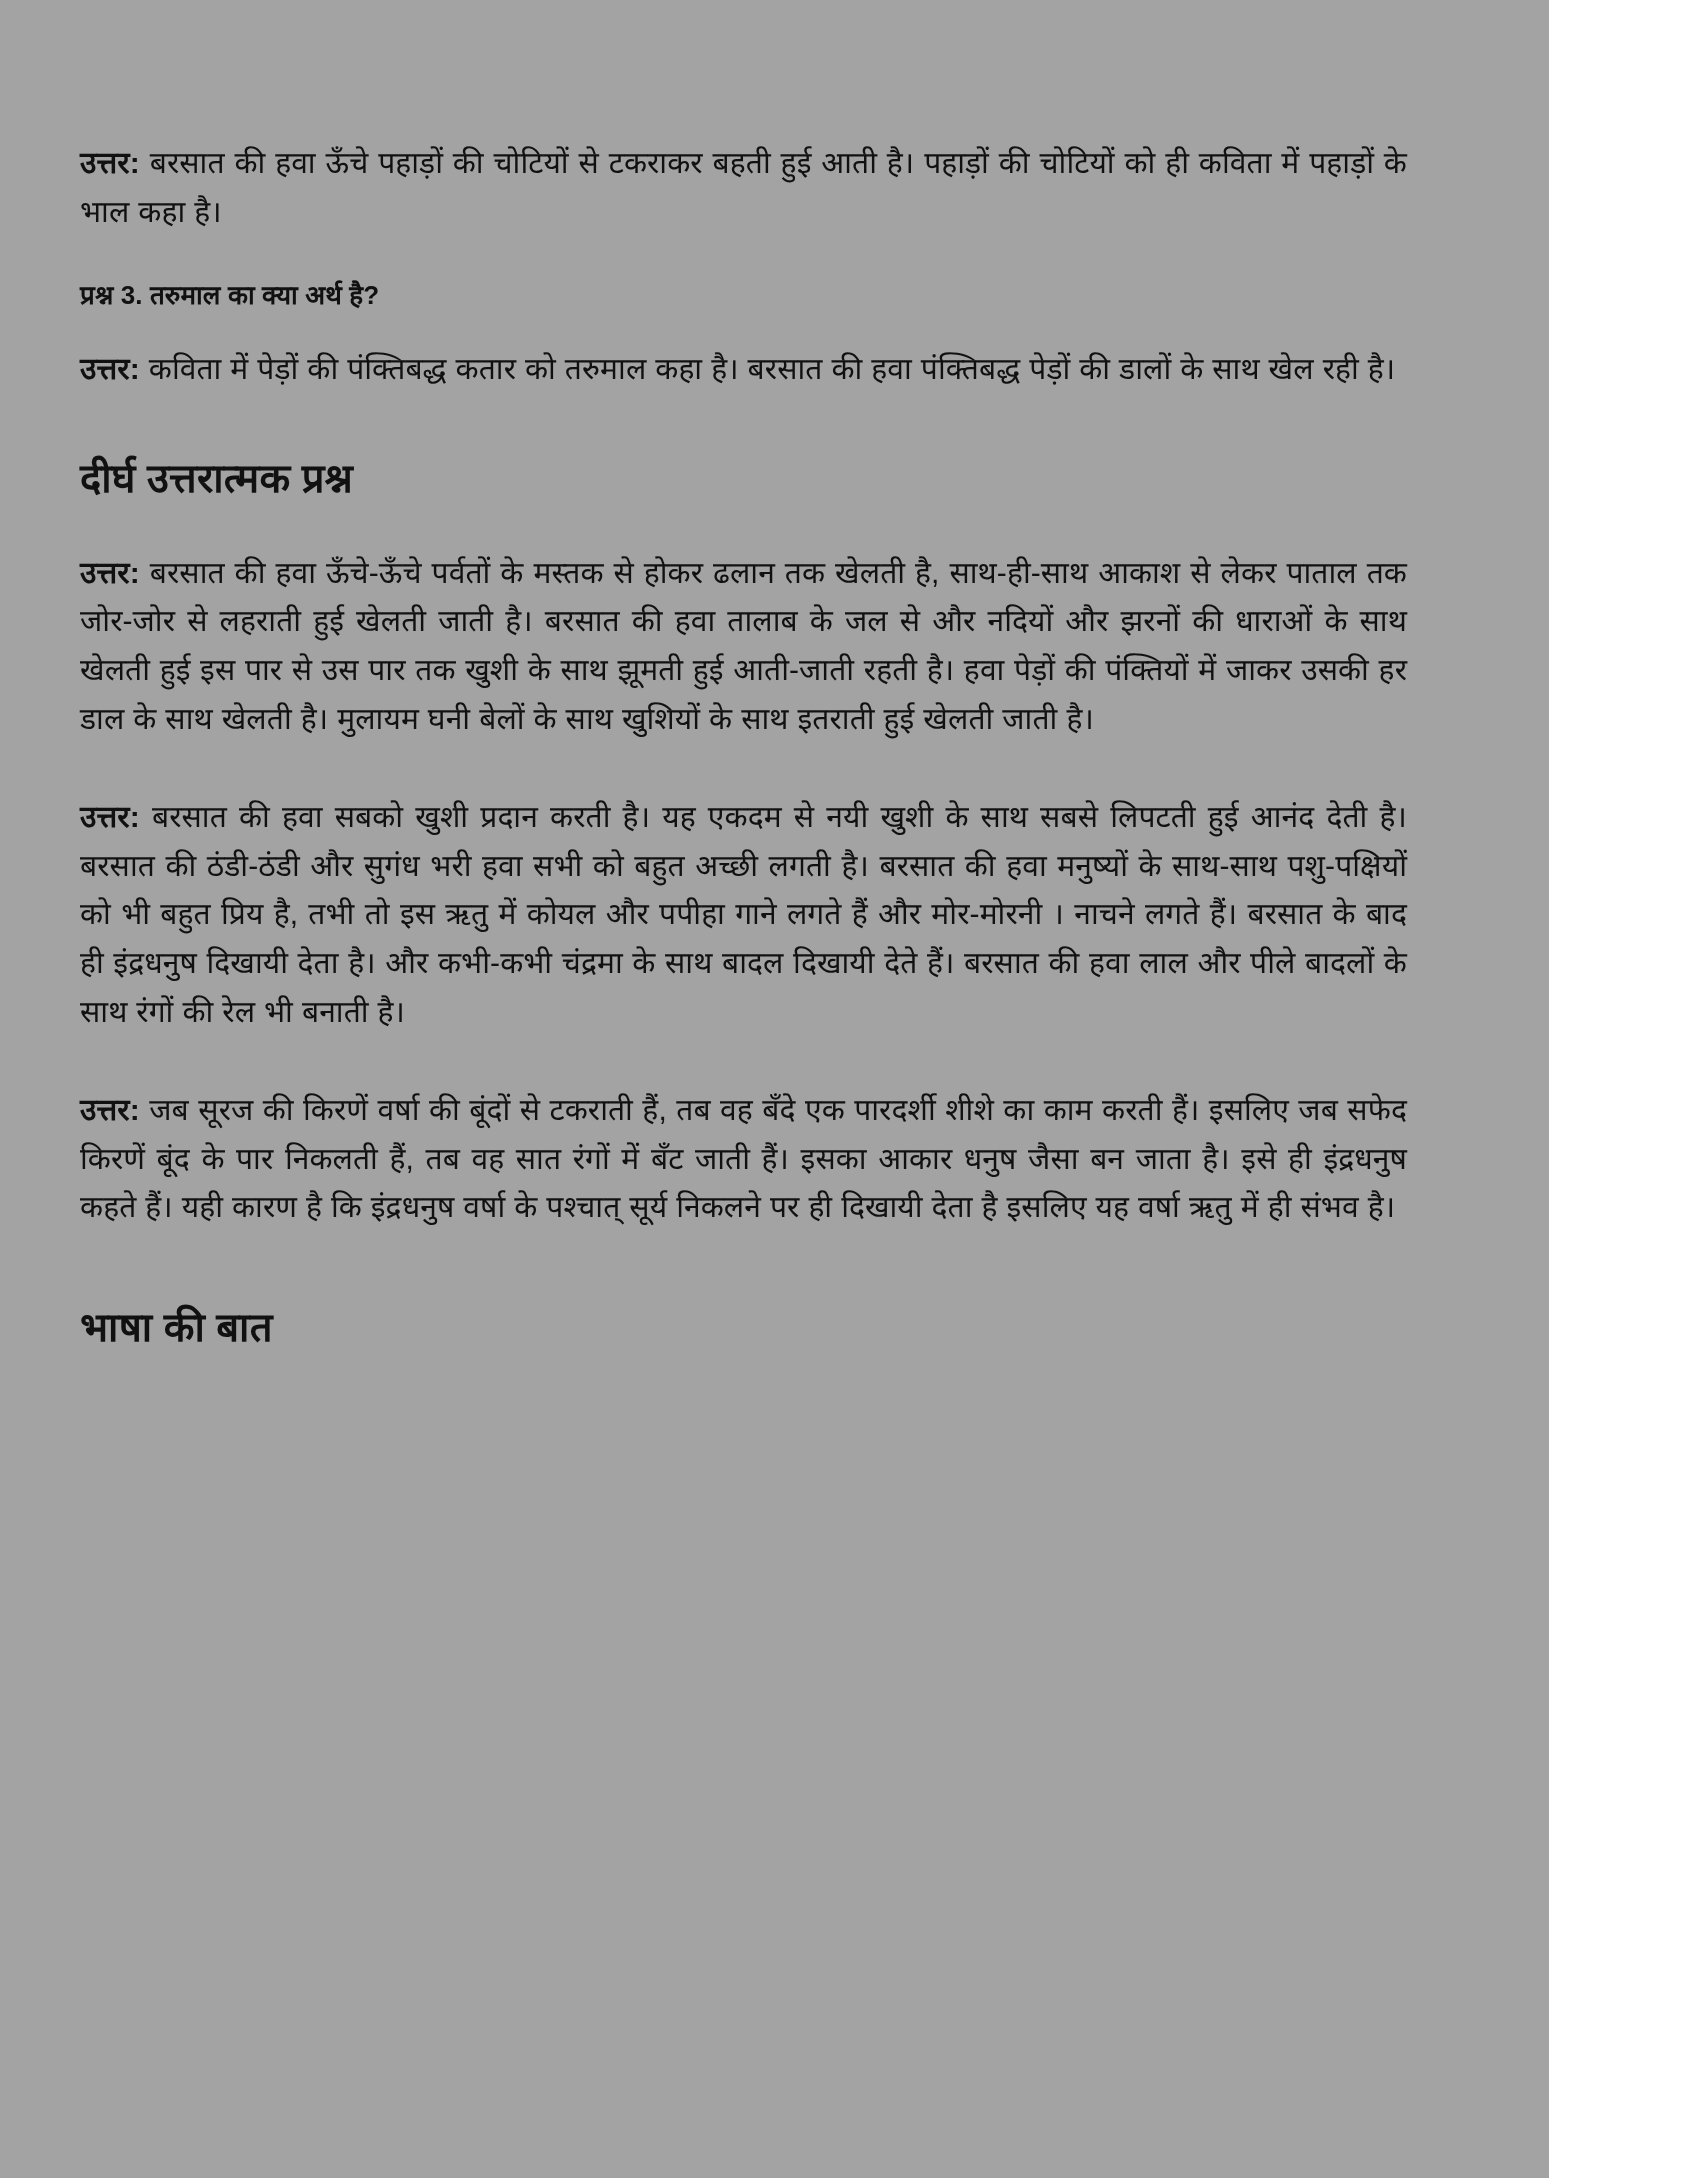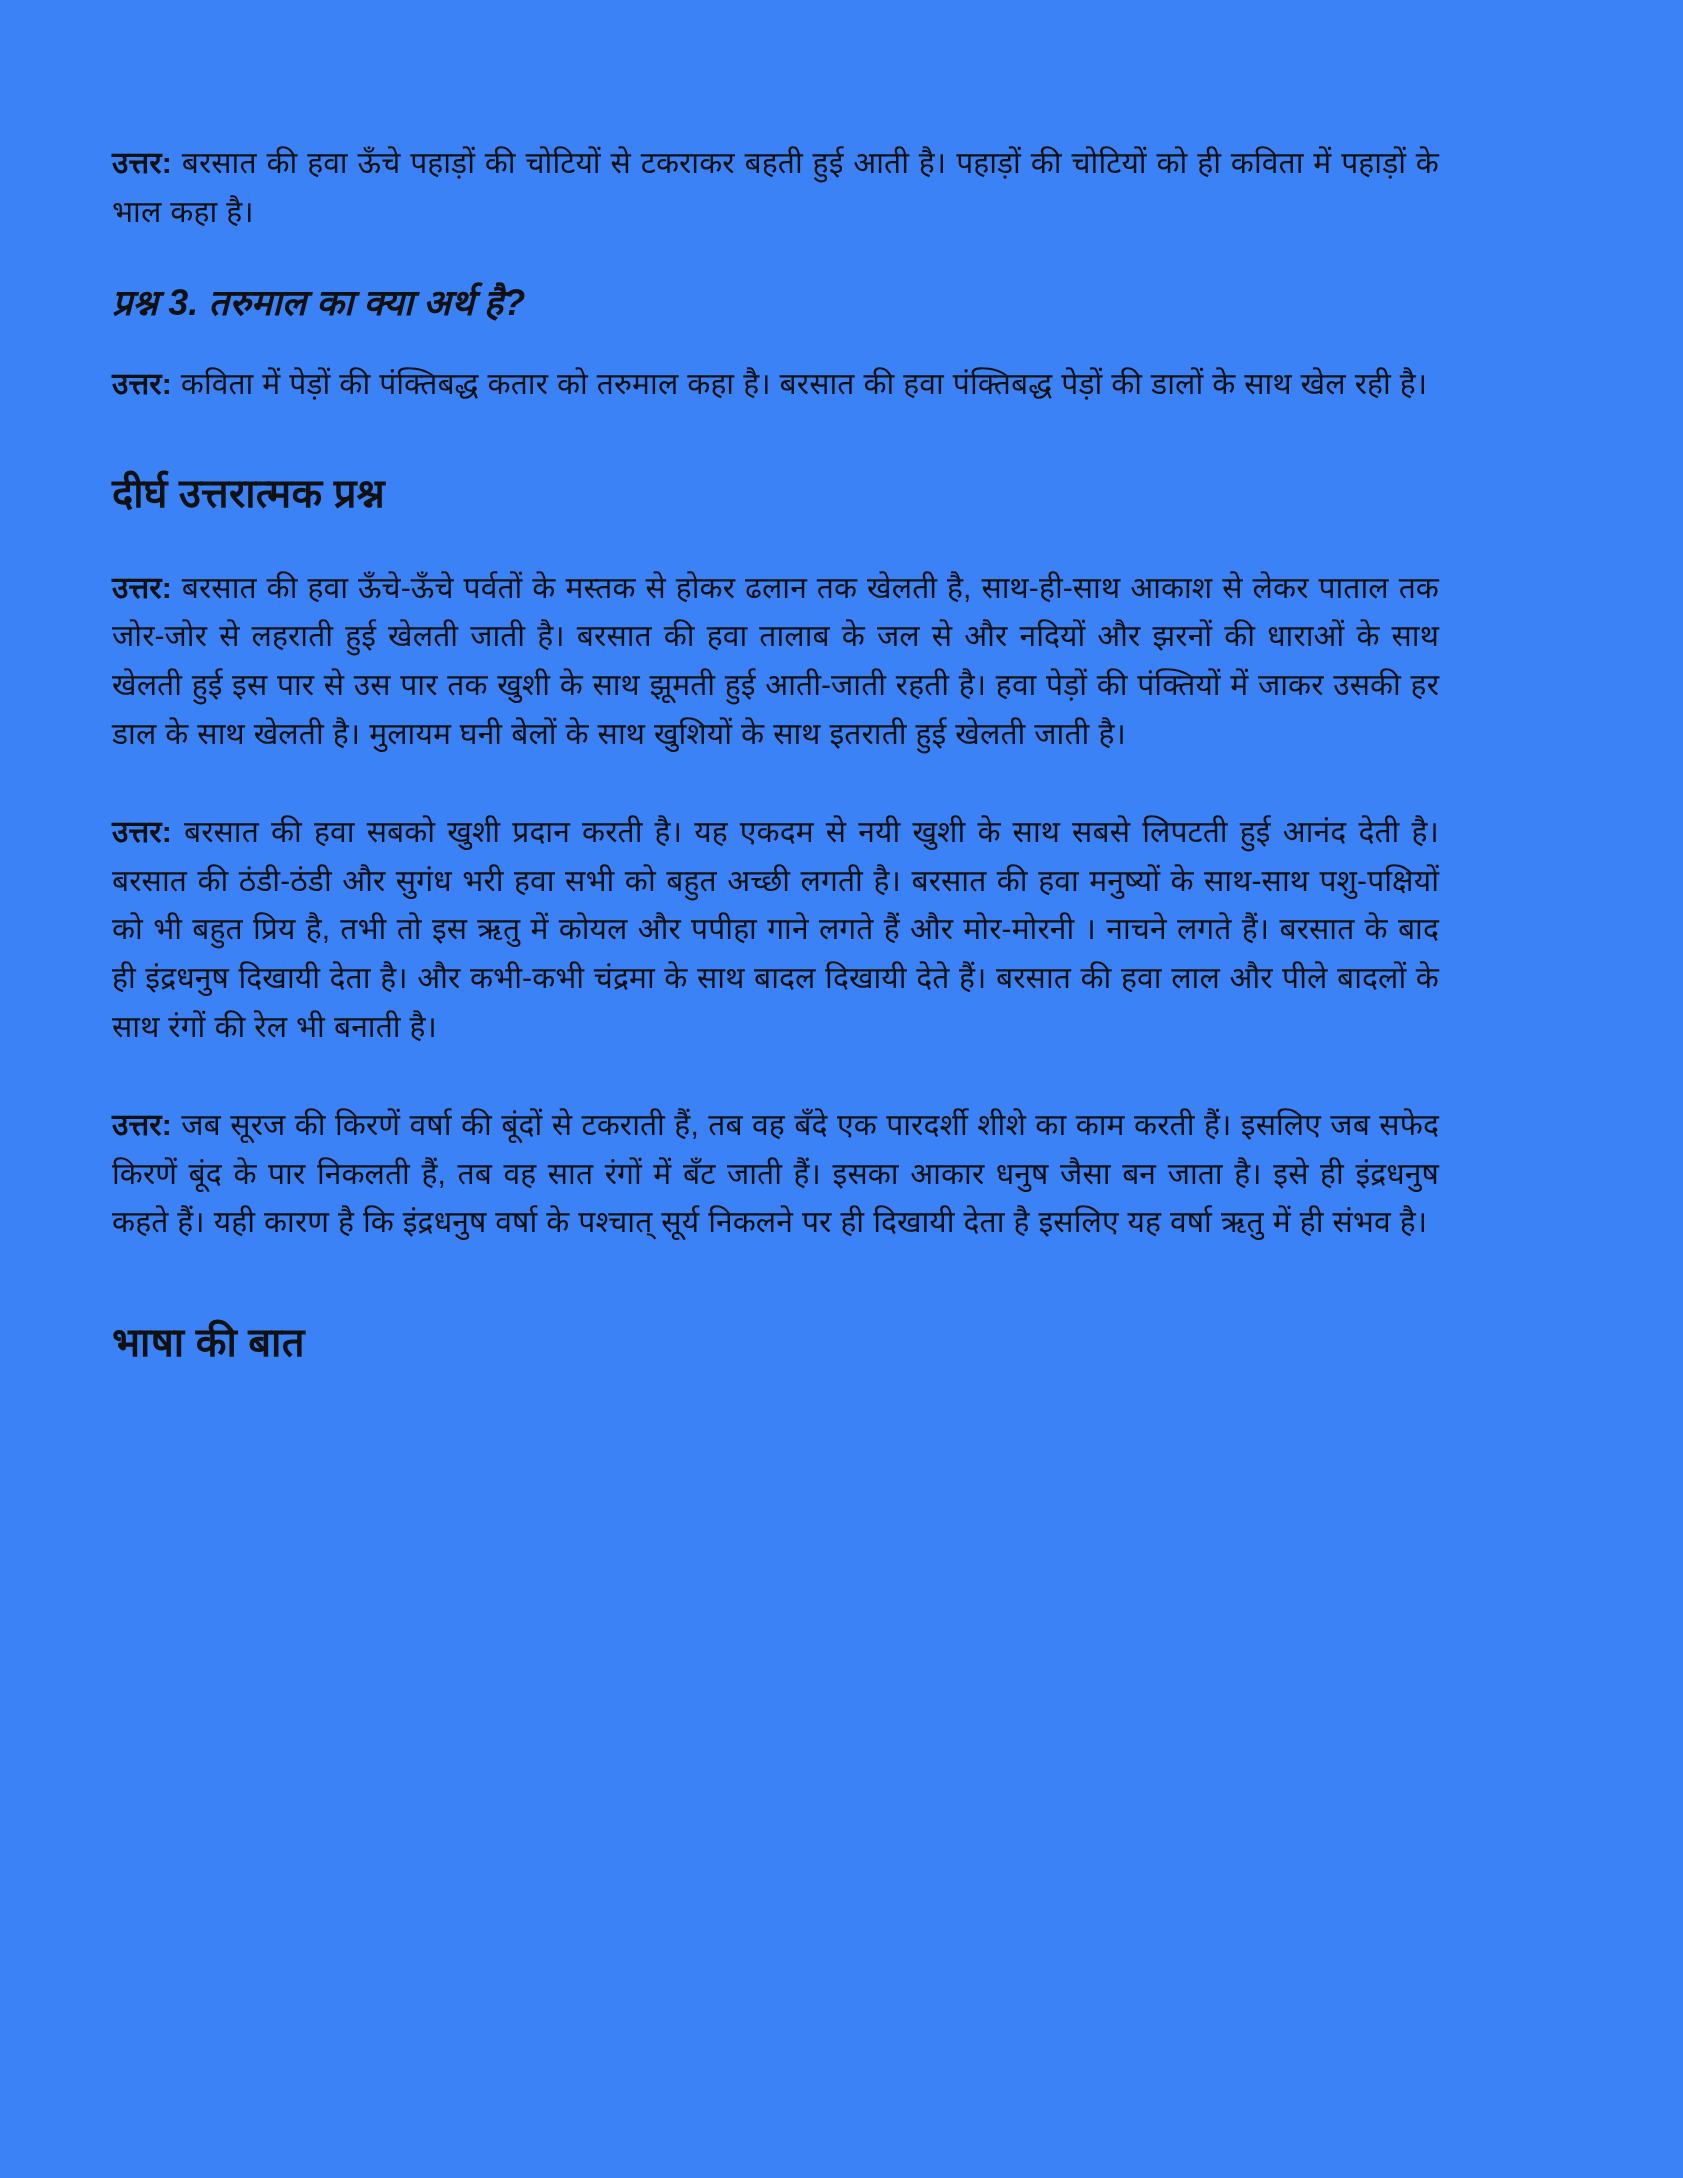--- a/index.html
+++ b/index.html
@@ -12,24 +12,24 @@
     width: 1683px;
     height: 2178px;
     overflow: hidden;
     font-family: "Liberation Sans", "DejaVu Sans", sans-serif;
     color: #111111;
     -webkit-font-smoothing: antialiased;
   }
   .page {
     position: relative;
     box-sizing: border-box;
-    width: 1683px;
+    width: 1549px;
     height: 2178px;
-    background: #3b82f6;
-    padding: 139px 149px 119px 112px;
+    background: #a3a3a3;
+    padding: 139px 149px 119px 80px;
   }
   .content {
     width: 1327px;
     margin: 0;
   }
 
   
   .answer {
     font-size: 30px;
     line-height: 1.62;
@@ -37,26 +37,25 @@
     text-align: justify;
     text-justify: inter-word;
     letter-spacing: 0.1px;
     word-spacing: 0.5px;
   }
   .answer .lead {
     font-weight: 700;
   }
 
   .q-heading {
-    font-size: 36px;
+    font-size: 26px;
     font-weight: 700;
     line-height: 1.5;
     margin: 0 0 30px 0;
     letter-spacing: 0.1px;
-    font-style: italic;
   }
 
   .section-heading {
     font-size: 40px;
     font-weight: 700;
     line-height: 1.35;
     margin: 57px 0 44px 0;
     letter-spacing: 0.2px;
   }
   .section-heading.last {

